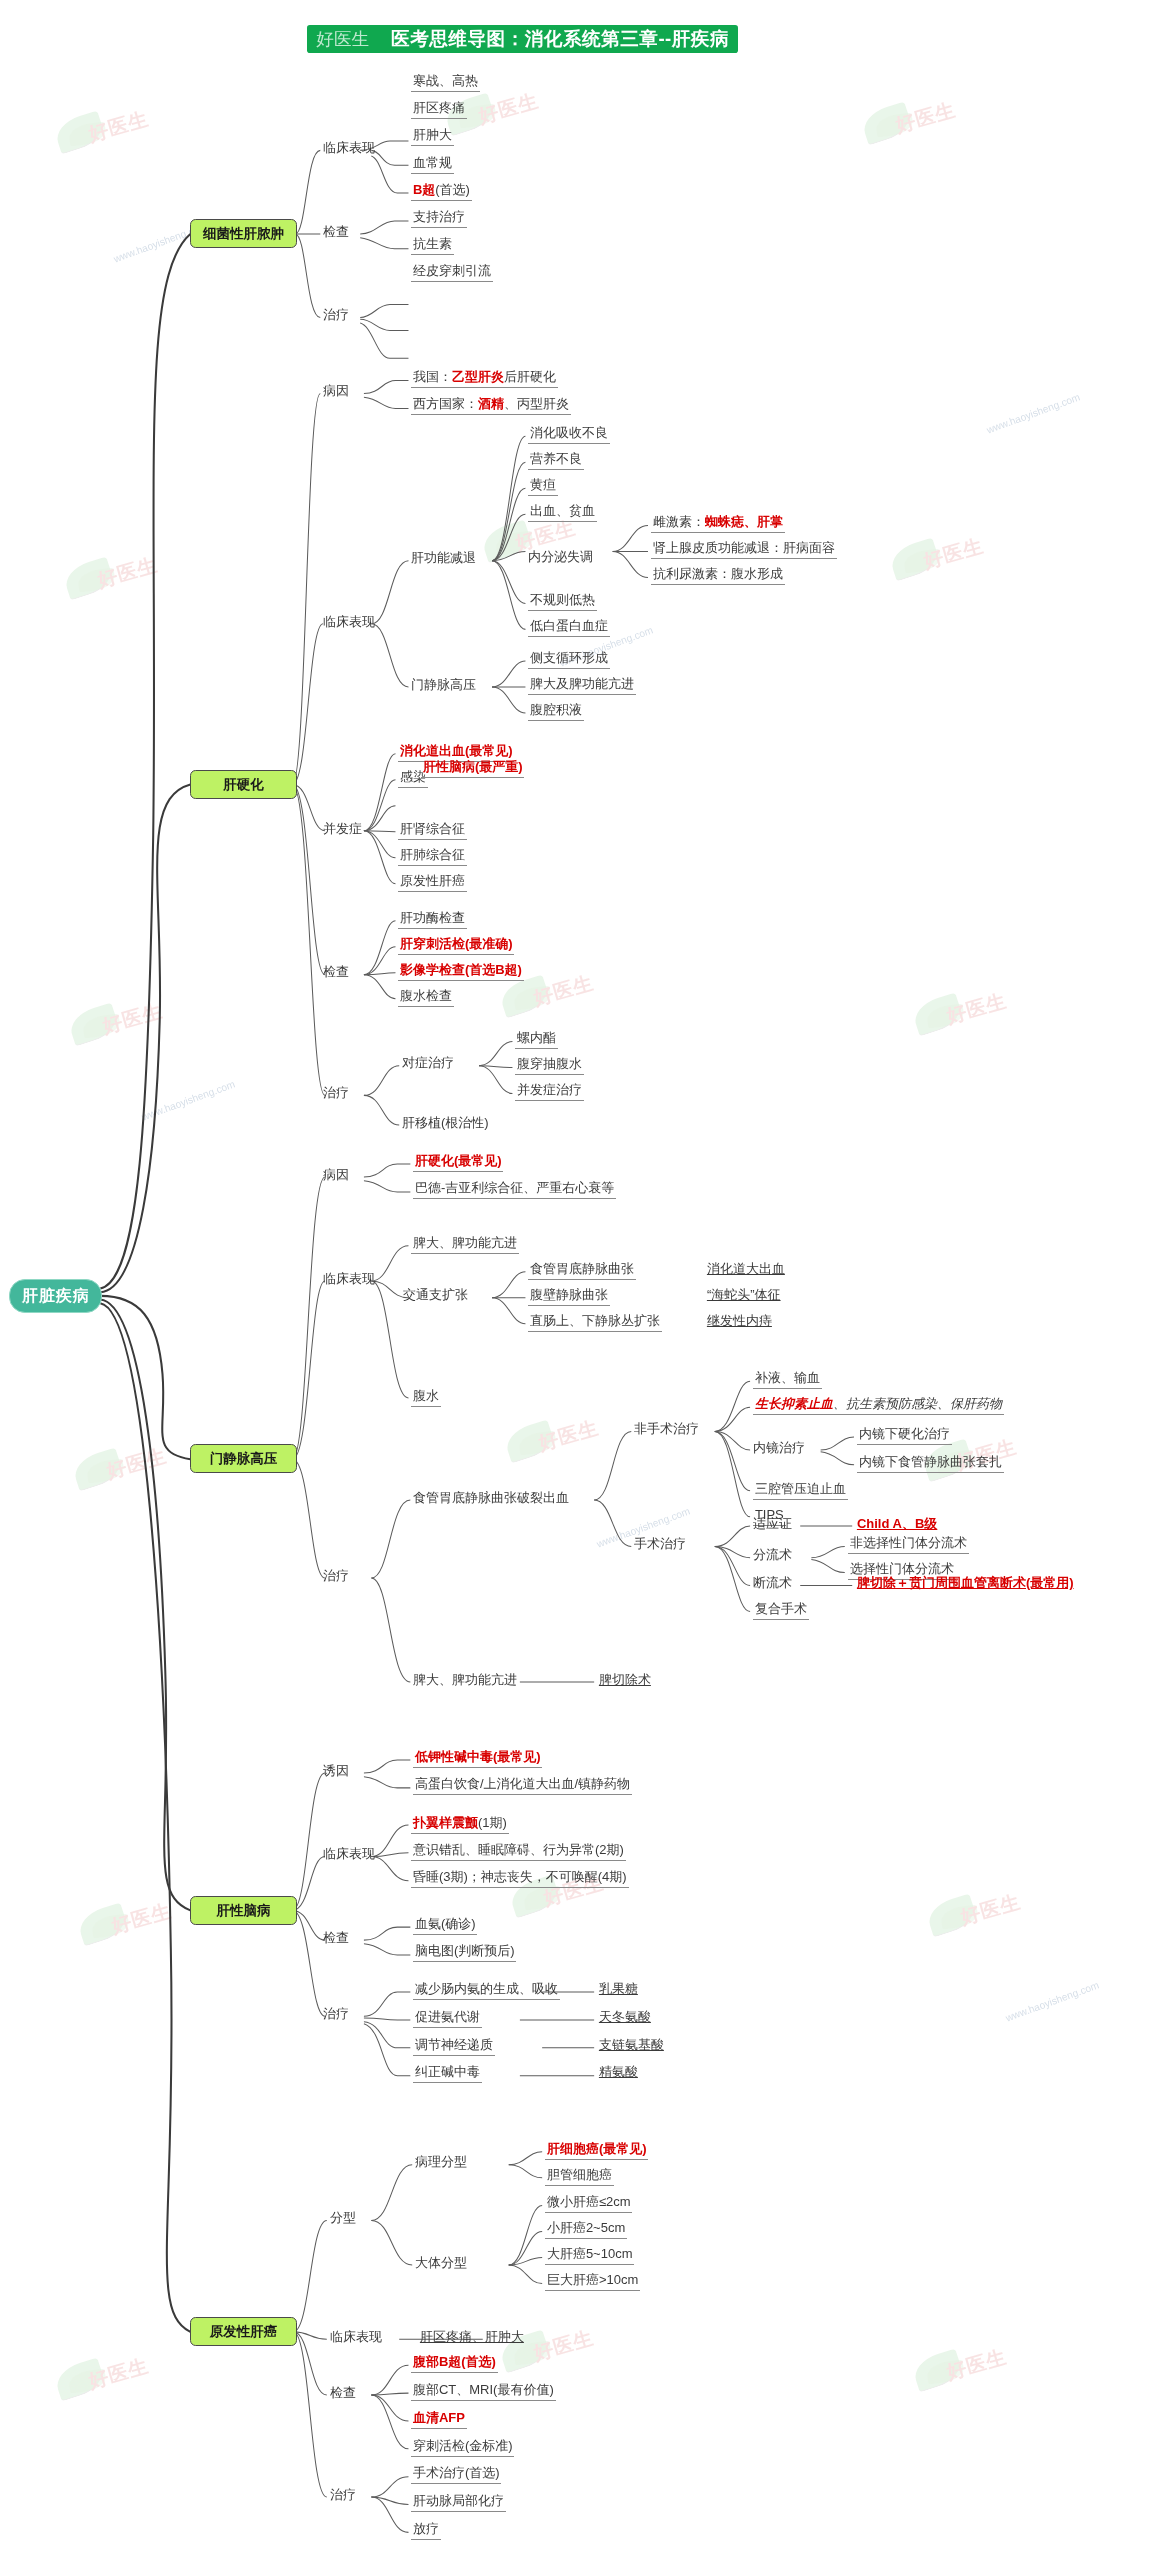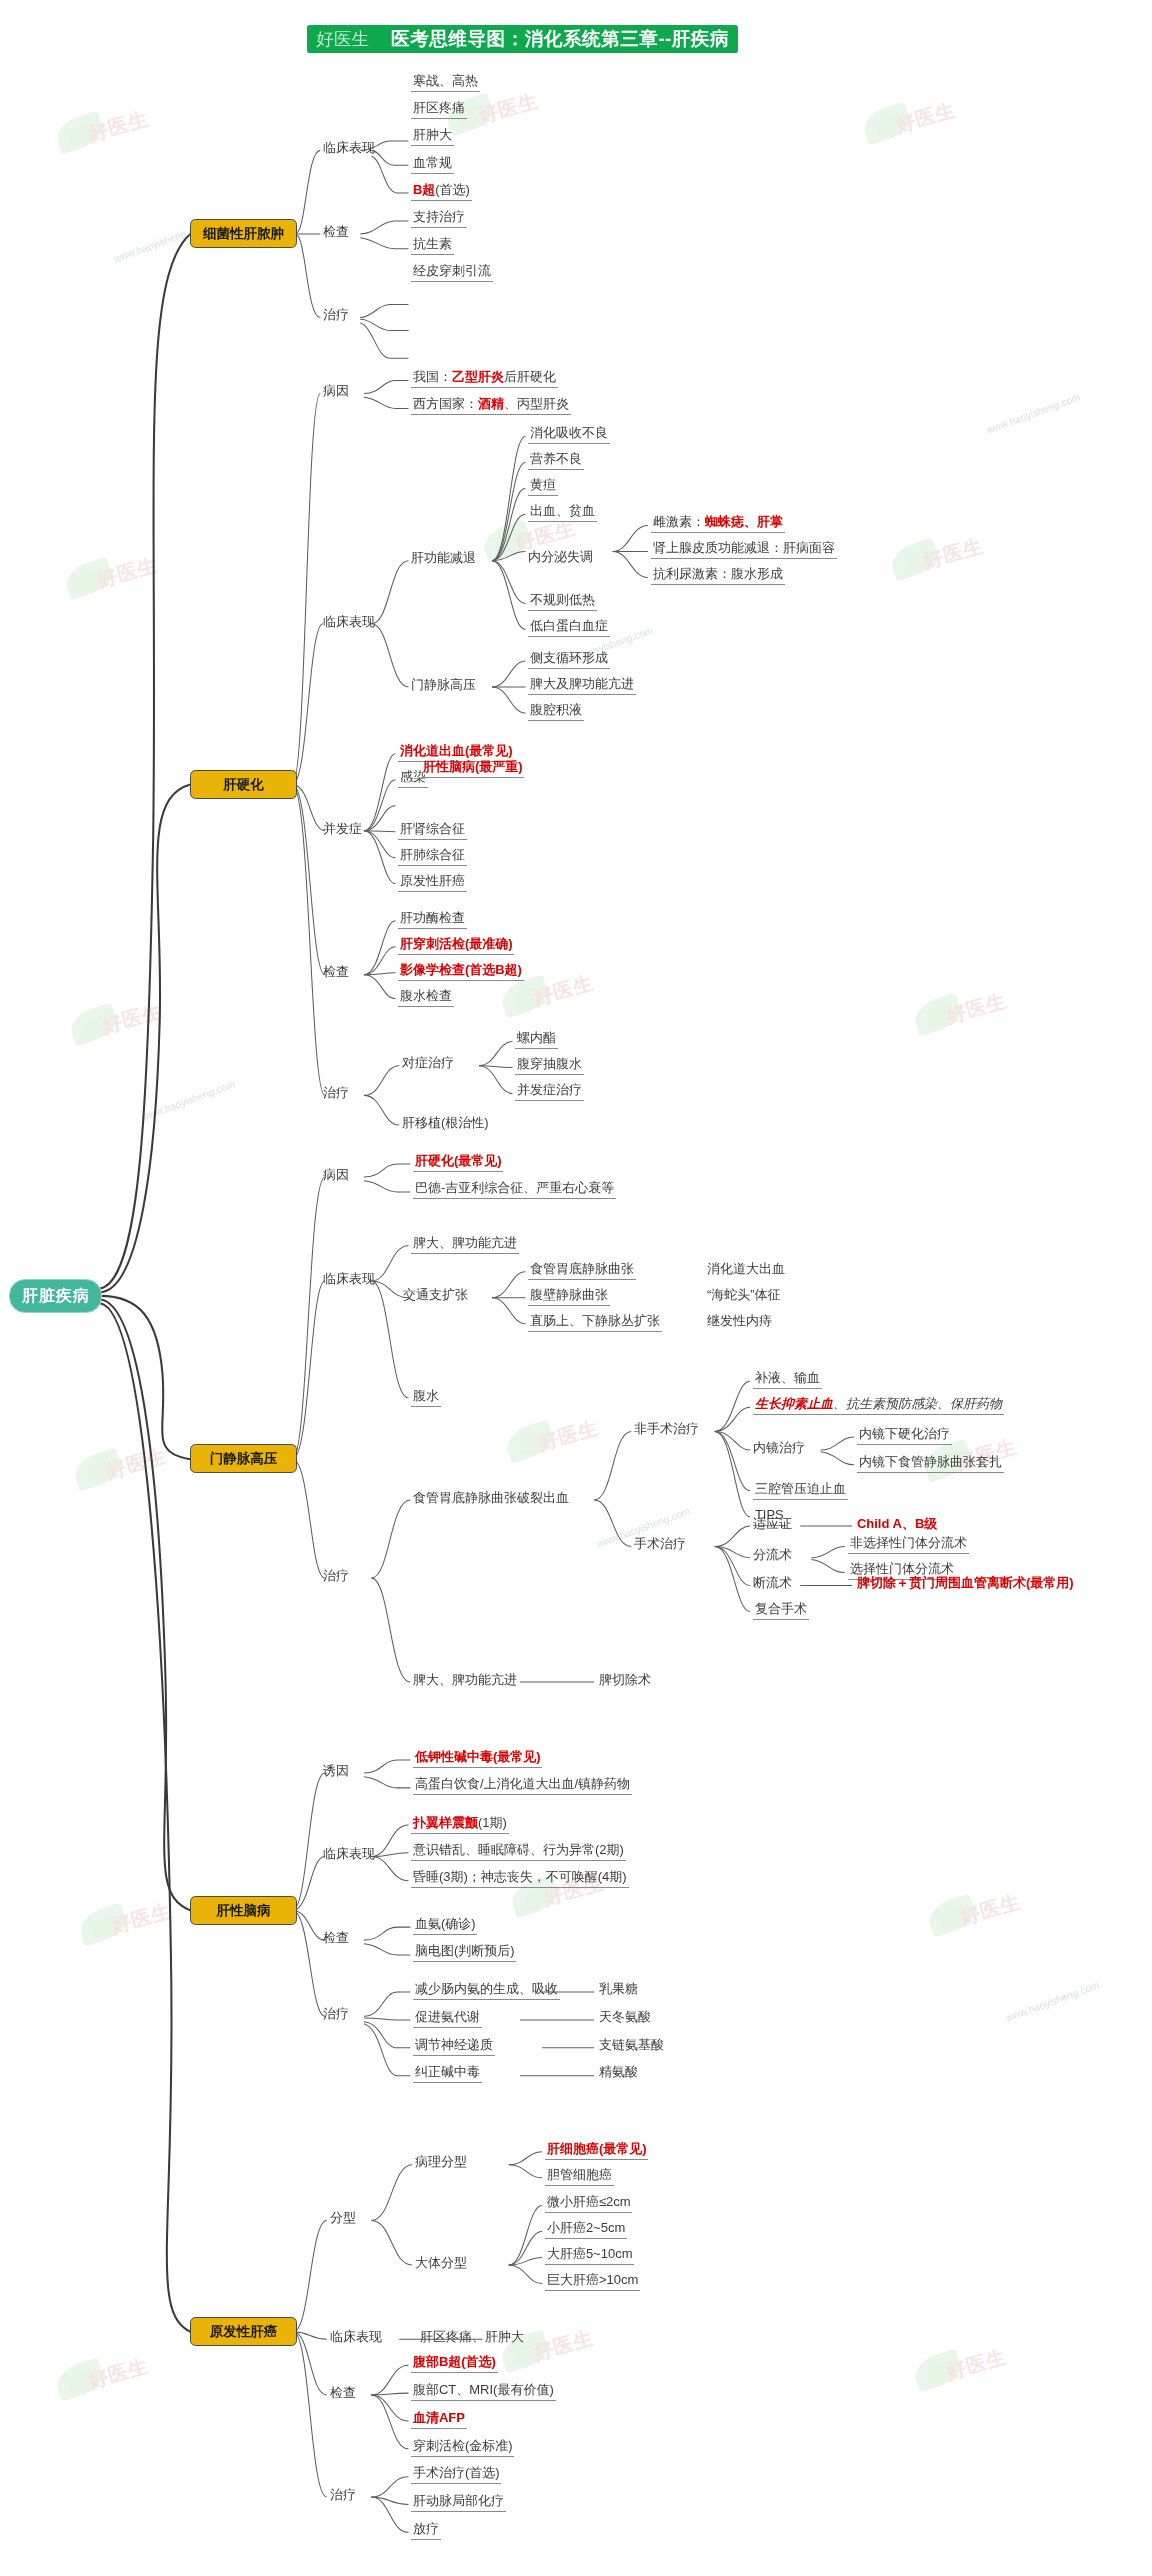--- a/index.html
+++ b/index.html
@@ -105,40 +105,40 @@
     border-radius:16px;
     color:#fff;
     font-size:16px;font-weight:bold;
     display:flex;align-items:center;justify-content:center;
     letter-spacing:0.9px;
   }
   
   .lvl1{
     border:1.5px solid #4a4a4a;
     border-radius:5.6px;
-    background:#eab308;
+    background:#bef264;
     font-size:13.5px;
     font-weight:bold;
     color:#1a1a1a;
     padding:5.6px 8.4px;
     text-align:center;
   }
   
   .lvl2{
     font-size:13px;
     color:#3a3a3a;
   }
   
   .leaf{
     font-size:13px;
     color:#3a3a3a;
     border-bottom:1px solid #8a8a8a;
     padding:0 1.9px 1.9px 1.9px;
   }
-  .leaf.noline{border-bottom:none;}
+  .leaf.noline{border-bottom:none;text-decoration:underline;}
   .red{color:#d80000;font-weight:bold;}
   .leaf.allred{color:#d80000;font-weight:bold;}
 </style>
 </head>
 <body>
 
 <div id="page">
 
   <div class="wm wm-logo" style="left:56px;top:111px;">
       <div class="leaf"></div>

